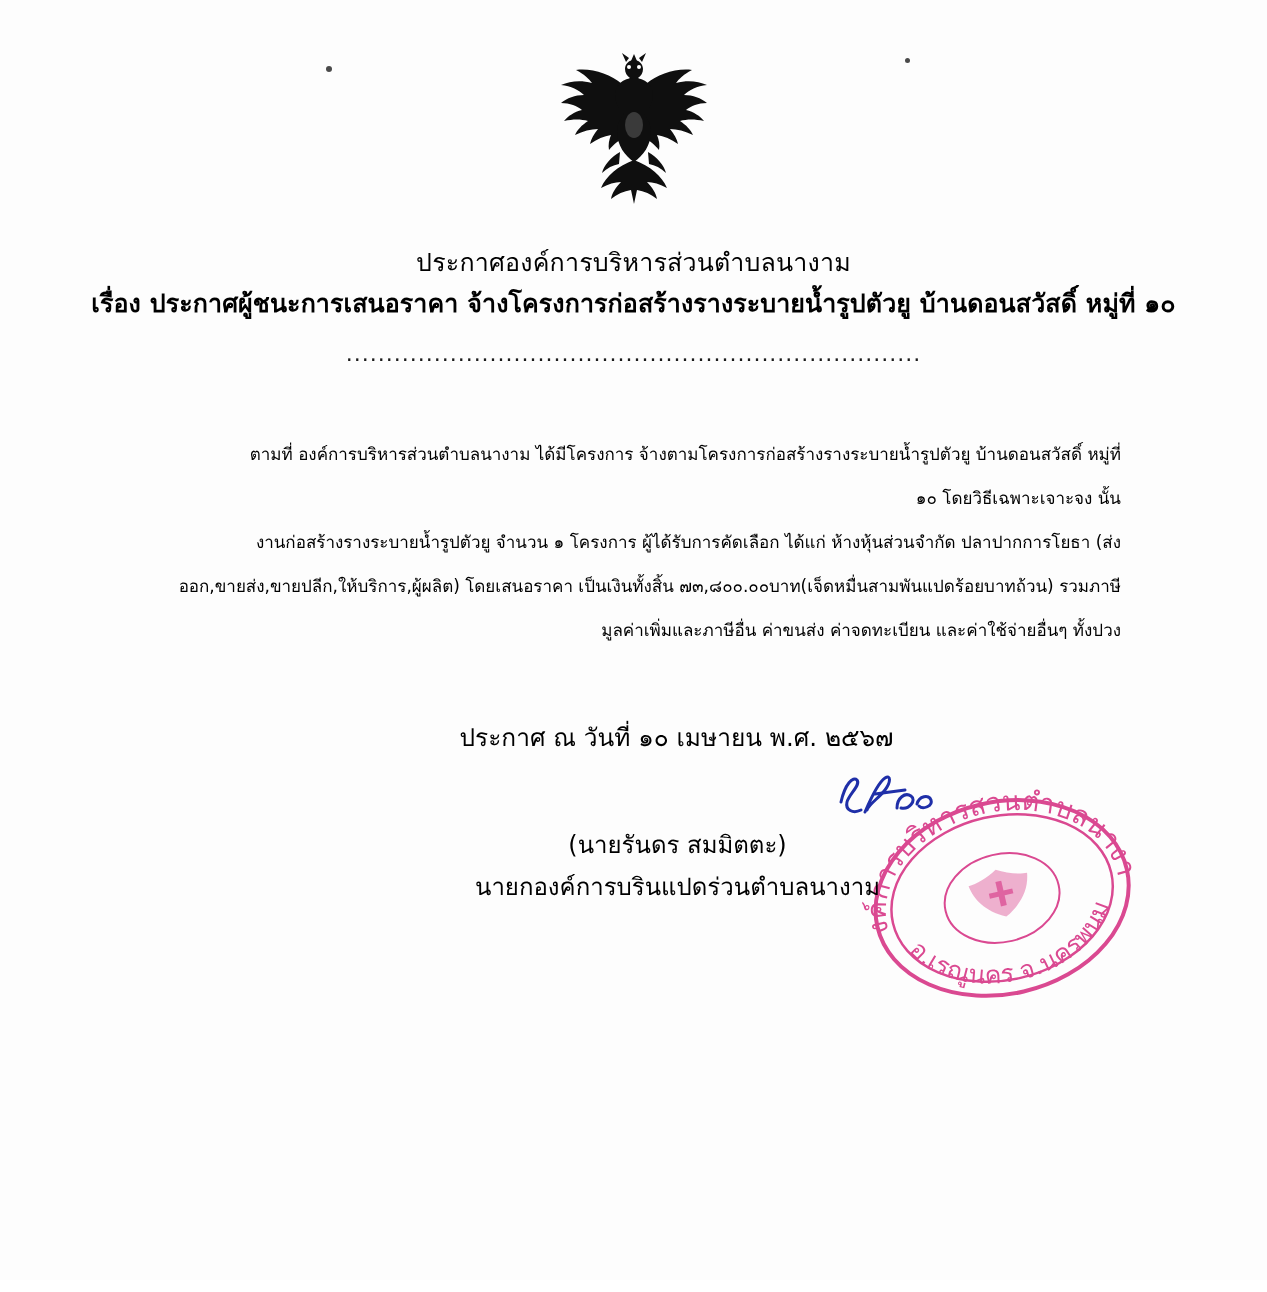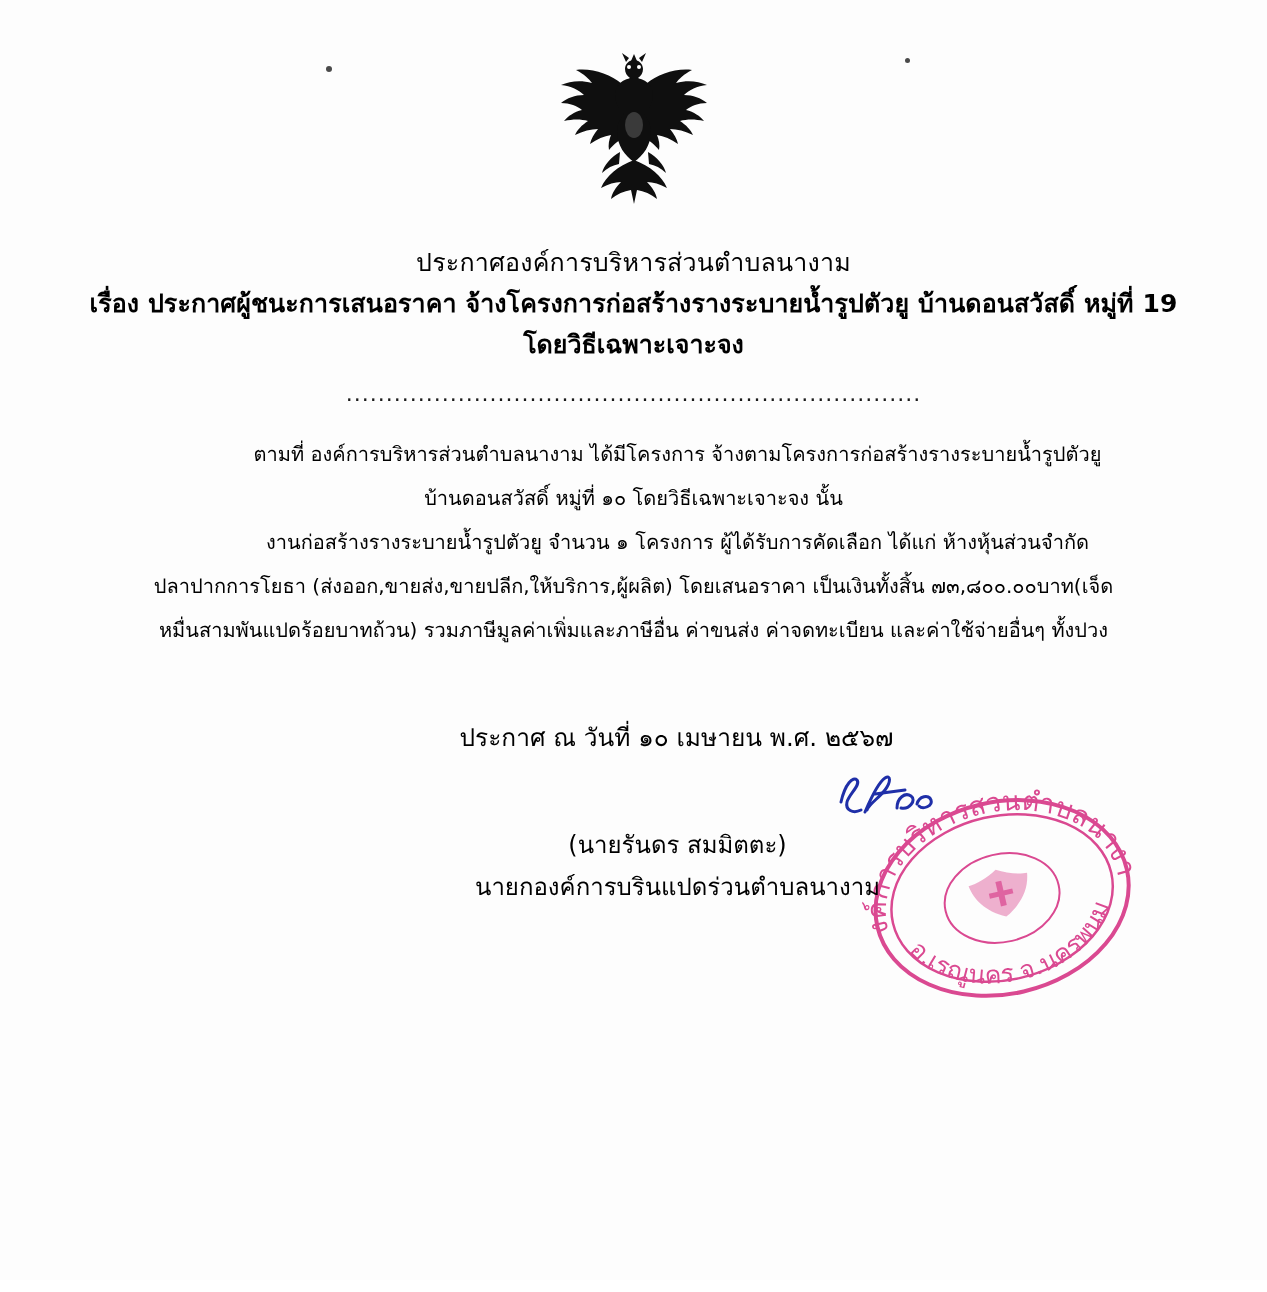--- a/index.html
+++ b/index.html
@@ -73,23 +73,23 @@
     white-space: nowrap;
   }
 
   .body-block {
     position: absolute;
     left: 146px;
     top: 432px;
     width: 975px;
   }
   .para {
-    font-size: 20px;
+    font-size: 17px;
     line-height: 44px;
-    text-align: center;
+    text-align: right;
   }
   .para + .para { }
   .indent { display: inline-block; width: 88px; }
 
   .date-line {
     position: absolute;
     left: 0;
     top: 718px;
     width: 100%;
     text-align: center;
@@ -169,22 +169,21 @@
       </g>
       <g fill="#ffffff">
         <circle cx="95" cy="15" r="2"></circle>
         <circle cx="105" cy="15" r="2"></circle>
       </g>
     </svg>
   </div>
 
   <div class="header-block">
     <div class="title-line-1">ประกาศองค์การบริหารส่วนตำบลนางาม</div>
-    <div class="title-line-2">เรื่อง ประกาศผู้ชนะการเสนอราคา จ้างโครงการก่อสร้างรางระบายน้ำรูปตัวยู  บ้านดอนสวัสดิ์  หมู่ที่  19</div>
-    <div class="title-line-3">โดยวิธีเฉพาะเจาะจง</div>
+    <div class="title-line-2">เรื่อง ประกาศผู้ชนะการเสนอราคา จ้างโครงการก่อสร้างรางระบายน้ำรูปตัวยู  บ้านดอนสวัสดิ์  หมู่ที่  ๑๐</div>
     <div class="dotted-rule">........................................................................</div>
   </div>
 
   <div class="body-block">
     <div class="para"><span class="indent"></span><span>ตามที่ องค์การบริหารส่วนตำบลนางาม ได้มีโครงการ จ้างตามโครงการก่อสร้างรางระบายน้ำรูปตัวยู บ้านดอนสวัสดิ์  หมู่ที่  ๑๐  โดยวิธีเฉพาะเจาะจง  นั้น</span></div>
     <div class="para"><span class="indent"></span><span>งานก่อสร้างรางระบายน้ำรูปตัวยู  จำนวน  ๑  โครงการ  ผู้ได้รับการคัดเลือก  ได้แก่ ห้างหุ้นส่วนจำกัด ปลาปากการโยธา (ส่งออก,ขายส่ง,ขายปลีก,ให้บริการ,ผู้ผลิต) โดยเสนอราคา เป็นเงินทั้งสิ้น ๗๓,๘๐๐.๐๐บาท(เจ็ดหมื่นสามพันแปดร้อยบาทถ้วน)  รวมภาษีมูลค่าเพิ่มและภาษีอื่น  ค่าขนส่ง  ค่าจดทะเบียน  และค่าใช้จ่ายอื่นๆ  ทั้งปวง</span></div>
   </div>
 
   <div class="date-line">ประกาศ ณ วันที่  ๑๐  เมษายน   พ.ศ. ๒๕๖๗</div>
 

